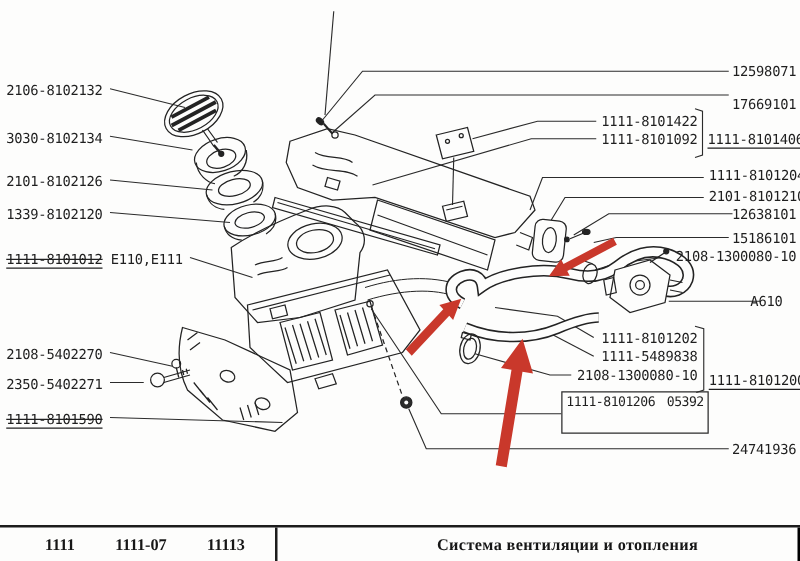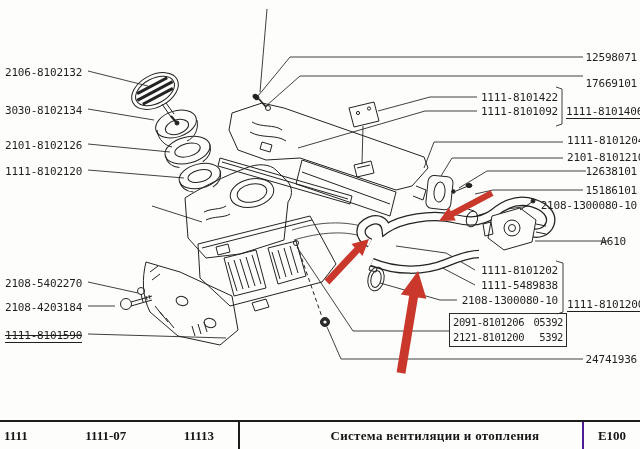--- a/index.html
+++ b/index.html
@@ -19,26 +19,26 @@
     border:1px solid #2b2b2b;box-sizing:border-box;padding:1px 3px 0 3px;
   }
   .variant-box .row{display:flex;justify-content:space-between;font-size:10.5px;line-height:15px;letter-spacing:-0.4px;color:#1f1f1f;}
   .footer{
     position:absolute;left:0;top:420px;width:640px;height:29px;
     border-top:2px solid #1c1c1c;display:flex;box-sizing:border-box;
     font-family:"Liberation Serif","DejaVu Serif",serif;font-weight:bold;
     font-size:13px;color:#161616;background:#fdfdfc;
   }
   .f-models{
-    width:240px;display:flex;align-items:center;justify-content:space-between;
-    padding:0 24px 0 4px;box-sizing:border-box;border-right:2px solid #1c1c1c;
+    width:222px;display:flex;align-items:center;justify-content:space-between;
+    padding:0 24px 0 36px;box-sizing:border-box;border-right:2px solid #1c1c1c;
   }
   .f-title{
     flex:1;display:flex;align-items:center;justify-content:center;
-    border-right:2px solid #4c1d95;letter-spacing:0.3px;margin-left:48px;
+    border-right:2px solid #000000;letter-spacing:0.3px;margin-left:48px;
   }
   .f-code{width:56px;display:flex;align-items:center;justify-content:center;}
 </style>
 </head>
 <body>
 
 <div class="stage">
 
   <svg width="640" height="420" viewBox="0 0 640 420">
     <g stroke="#2b2b2b" stroke-width="0.9" fill="none">
@@ -206,23 +206,24 @@
     <g stroke="none">
       <polygon points="324.6,279.4 354.6,247.4 351.5,244 369,239 362.5,256 359.4,252.6 329.4,284.6" fill="#c9382b"></polygon>
       <polygon points="396.6,372.2 409.2,295.8 400.8,294.4 418,271 426.4,298.8 418.0,297.4 405.4,373.8" fill="#c9382b"></polygon>
       <polygon points="490.5,190.2 450.8,211.2 448.8,207.4 439,221 455.8,220.6 453.8,216.8 493.5,195.8" fill="#c9382b"></polygon>
     </g>
   </svg>
 
   <div class="lbl" style="left:5px;top:66px">2106-8102132</div>
   <div class="lbl" style="left:5px;top:104px">3030-8102134</div>
   <div class="lbl" style="left:5px;top:139px">2101-8102126</div>
-  <div class="lbl" style="left:5px;top:165px">1111-8102120</div>
+  <div class="lbl" style="left:5px;top:165px">1339-8102120</div>
+  <div class="lbl" style="left:5px;top:201px"><span class="su">1111-8101012</span> <span>E110,E111</span></div>
   <div class="lbl" style="left:5px;top:277px">2108-5402270</div>
-  <div class="lbl" style="left:5px;top:301px">2108-4203184</div>
+  <div class="lbl" style="left:5px;top:301px">2350-5402271</div>
   <div class="lbl" style="left:5px;top:329px"><span class="su">1111-8101590</span></div>
 
   <div class="lbl" style="right:3px;top:51px">12598071</div>
   <div class="lbl" style="right:3px;top:77px">17669101</div>
   <div class="lbl" style="right:82px;top:91px">1111-8101422</div>
   <div class="lbl" style="right:82px;top:105px">1111-8101092</div>
   <div class="lbl" style="left:566px;top:105px"><span class="u">1111-8101406</span></div>
   <div class="lbl" style="left:567px;top:134px">1111-8101204</div>
   <div class="lbl" style="left:567px;top:151px">2101-8101210</div>
   <div class="lbl" style="right:3px;top:165px">12638101</div>
@@ -230,32 +231,27 @@
   <div class="lbl" style="right:3px;top:199px">2108-1300080-10</div>
   <div class="lbl" style="right:14px;top:235px">A610</div>
   <div class="lbl" style="right:82px;top:264px">1111-8101202</div>
   <div class="lbl" style="right:82px;top:279px">1111-5489838</div>
   <div class="lbl" style="right:82px;top:294px">2108-1300080-10</div>
   <div class="lbl" style="left:567px;top:298px"><span class="u">1111-8101200</span></div>
   <div class="lbl" style="right:3px;top:353px">24741936</div>
 
   <div class="variant-box">
     <div class="row">
-      <span class="su">2091-8101206</span>
+      <span class="su">1111-8101206</span>
         <span>05392</span>
-    </div>
-    <div class="row">
-      <span>2121-8101200</span>
-        <span>5392</span>
     </div>
   </div>
 
   <div class="footer">
     <div class="f-models">
       <span>1111</span>
       <span>1111-07</span>
       <span>11113</span>
     </div>
     <div class="f-title">Система вентиляции и отопления</div>
-    <div class="f-code">E100</div>
   </div>
 
 </div>
 
 </body></html>

